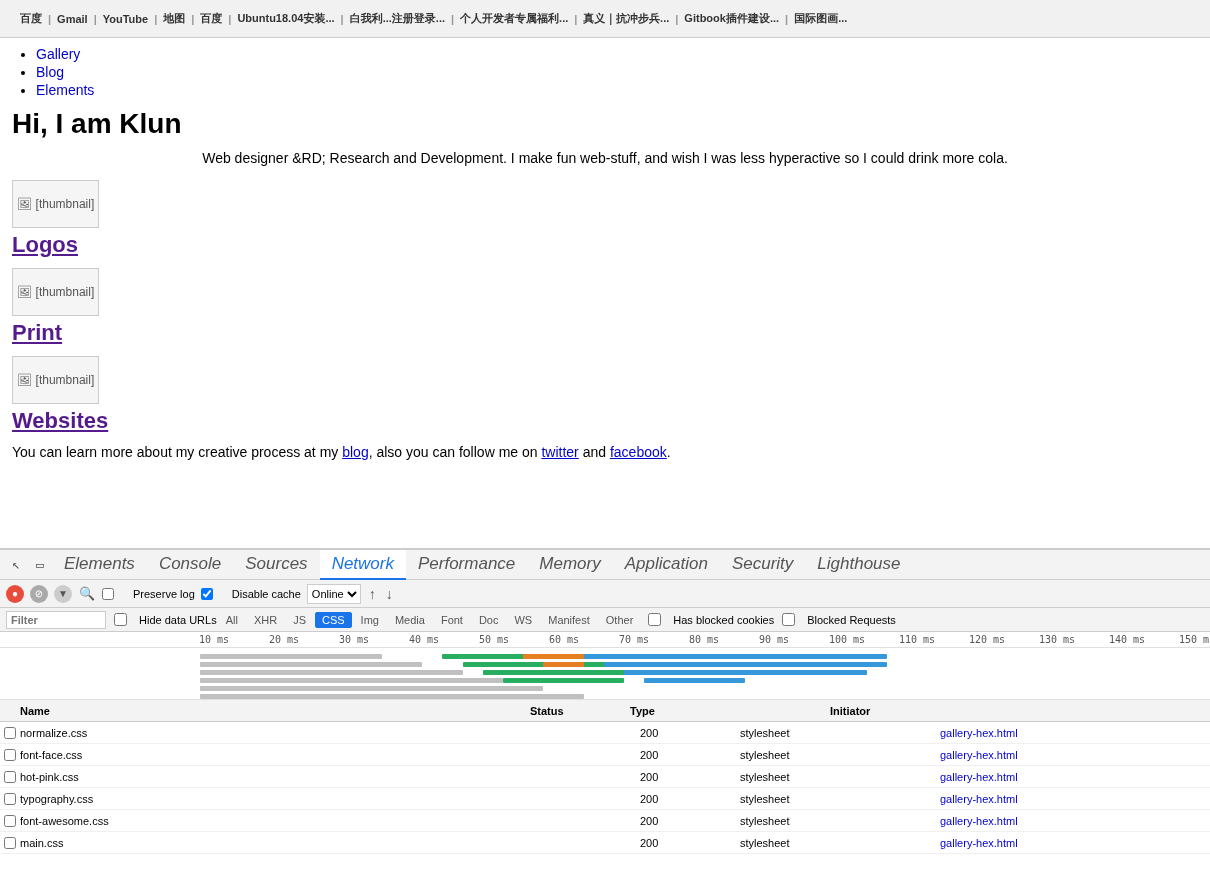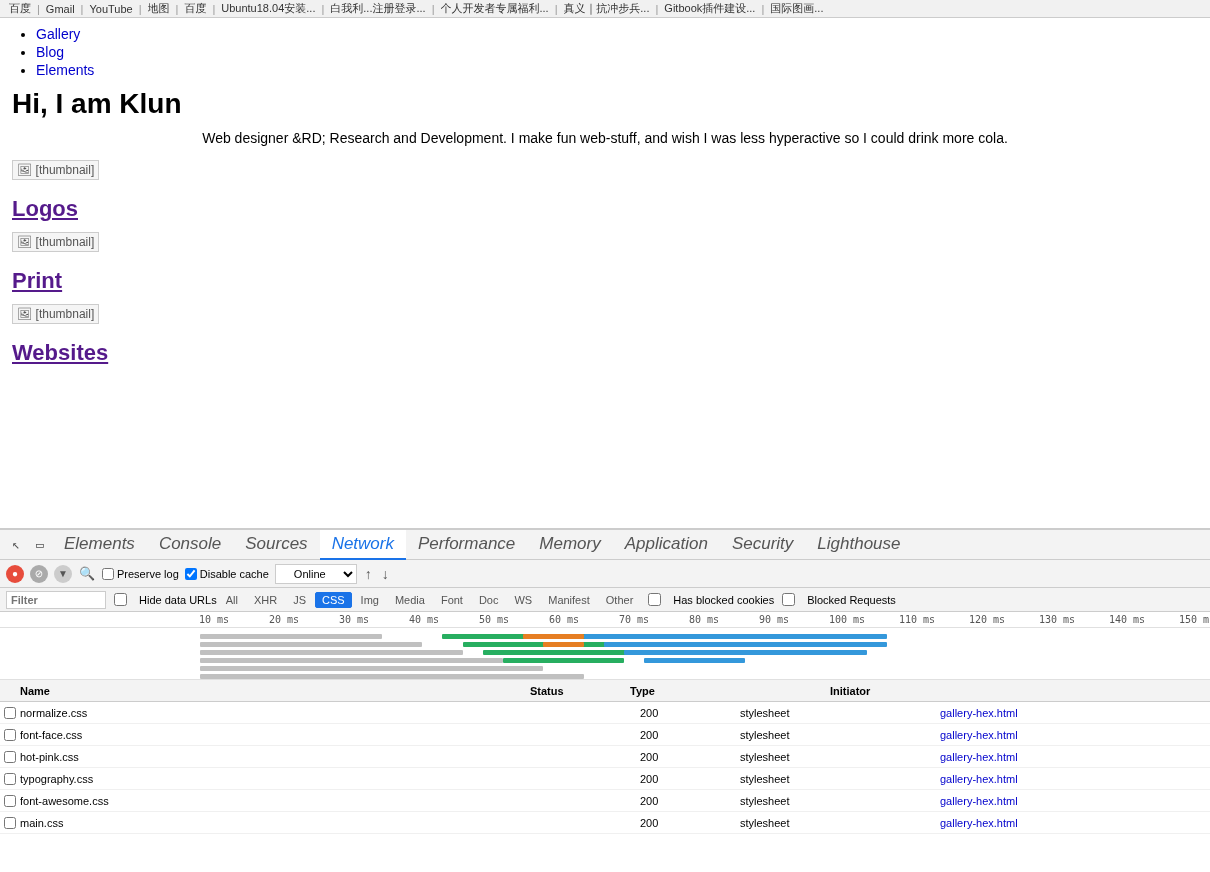--- a/index.html
+++ b/index.html
@@ -1,27 +1,28 @@
 <!DOCTYPE html>
 <html><head>
   <meta charset="utf-8">
   <style>
     * { margin: 0; padding: 0; box-sizing: border-box; }
     body { font-family: Arial, sans-serif; font-size: 14px; background: #fff; color: #000; }
 
     
     .browser-bar {
-      height: 18px;
+      height: 38px;
       background: #f1f1f1;
       border-bottom: 1px solid #ccc;
       display: flex;
       align-items: center;
-      padding: 0 9px;
+      padding: 0 20px;
       gap: 6px;
       overflow: hidden;
+      font-weight: bold;
     }
     .browser-tab {
       font-size: 11px;
       color: #333;
       white-space: nowrap;
       overflow: hidden;
       text-overflow: ellipsis;
       max-width: 120px;
     }
     .browser-tab.separator { color: #999; }
@@ -41,24 +42,24 @@
     .page-title { font-size: 28px; font-weight: bold; margin: 8px 0 10px; }
 
     .page-desc { font-size: 14px; margin-bottom: 14px; color: #000; text-align: center; }
 
     .section-block { margin-bottom: 10px; }
 
     .thumbnail-placeholder {
       display: inline-block;
       border: 1px solid #ccc;
       background: #f5f5f5;
-      padding: 2px 4px;
+      padding: 16px 4px;
       font-size: 12px;
       color: #555;
-      margin-bottom: 16px;
+      margin-bottom: 4px;
     }
     .thumbnail-placeholder::before { content: "🖼 "; }
 
     .section-link {
       display: block;
       font-size: 22px;
       font-weight: bold;
       color: #551a8b;
       text-decoration: underline;
       margin-bottom: 8px;
@@ -136,29 +137,29 @@
     .dt-btn-red { background: #e74c3c; color: #fff; }
     .dt-btn-gray { background: #aaa; color: #fff; }
     .dt-btn-circle { background: #ccc; color: #555; }
     .dt-search {
       width: 18px; height: 18px;
       display: flex; align-items: center; justify-content: center;
       color: #555; font-size: 13px;
     }
 
     .devtools-filter-bar label {
-      display: flex; align-items: center; gap: 3px; font-size: 11px; font-family: Arial, sans-serif;
+      display: flex; align-items: center; gap: 19px; font-size: 11px; font-family: Arial, sans-serif;
     }
     .devtools-filter-bar input[type=checkbox] { width: 12px; height: 12px; }
 
     .online-select {
       border: 1px solid #ccc;
       height: 20px;
       font-size: 11px;
-      padding: 0 14px;
+      padding: 0 0;
       background: #fff;
     }
 
     .dt-arrow-btn {
       background: none;
       border: none;
       cursor: pointer;
       font-size: 14px;
       color: #555;
       padding: 0 2px;
@@ -321,20 +322,23 @@
   <div class="section-block">
     <div class="thumbnail-placeholder">[thumbnail]</div>
     <a class="section-link">Print</a>
   </div>
 
   <div class="section-block">
     <div class="thumbnail-placeholder">[thumbnail]</div>
     <a class="section-link">Websites</a>
   </div>
 
+  <p class="footer-text">
+    <span>You can learn more about my creative process at my </span><a>blog</a><span>, also you can follow me on </span><a>twitter</a><span> and </span><a>facebook</a><span>.</span>
+  </p>
 </div>
 
 <div class="devtools">
 
   <div class="devtools-tabs">
     <div class="devtools-tab-icon">↖</div>
     <div class="devtools-tab-icon">▭</div>
     <div class="devtools-tab">Elements</div>
     <div class="devtools-tab">Console</div>
     <div class="devtools-tab">Sources</div>

